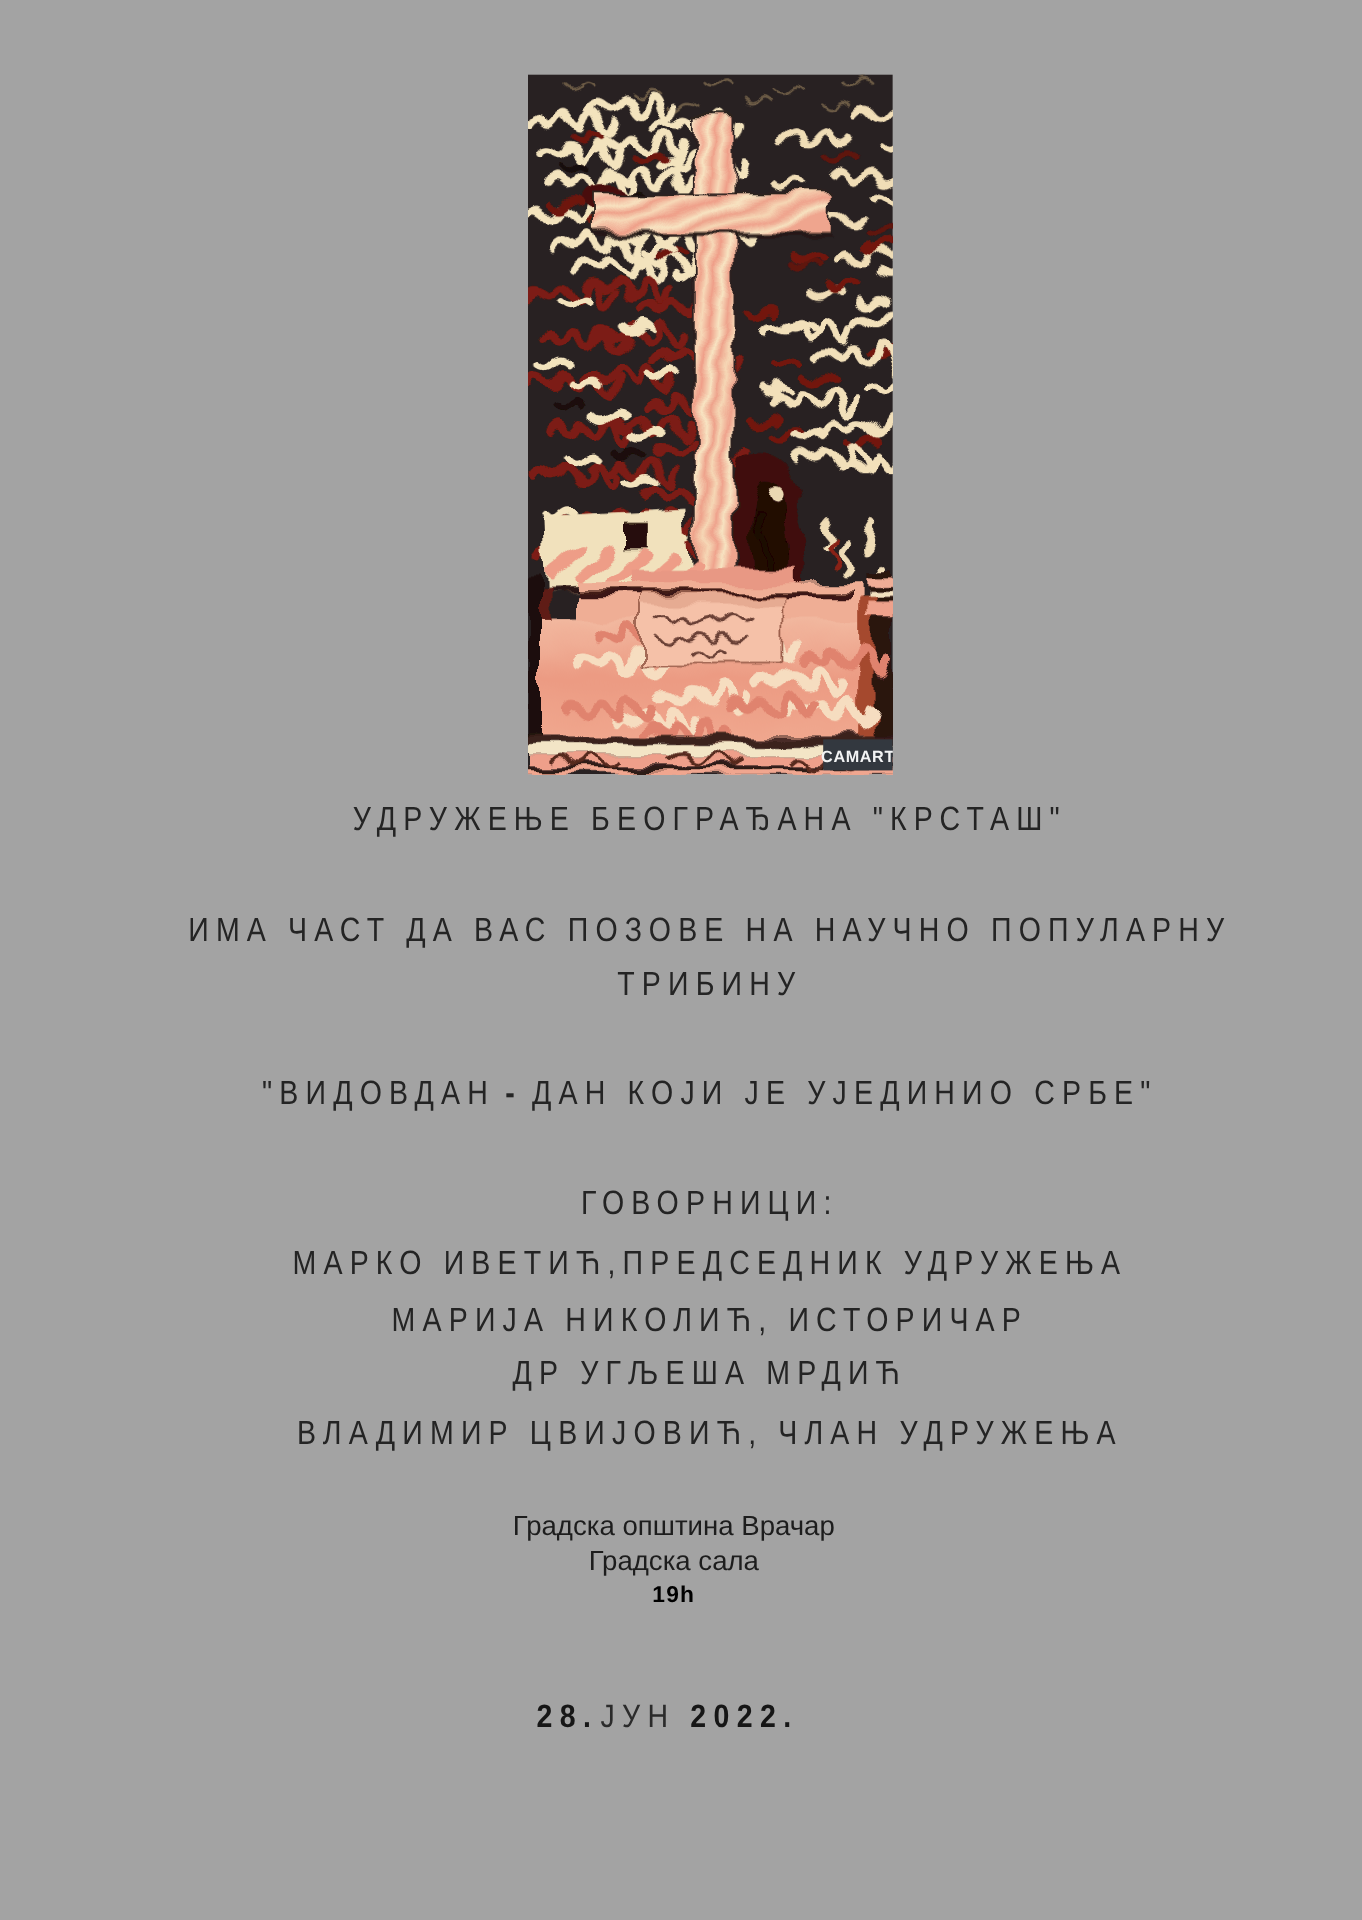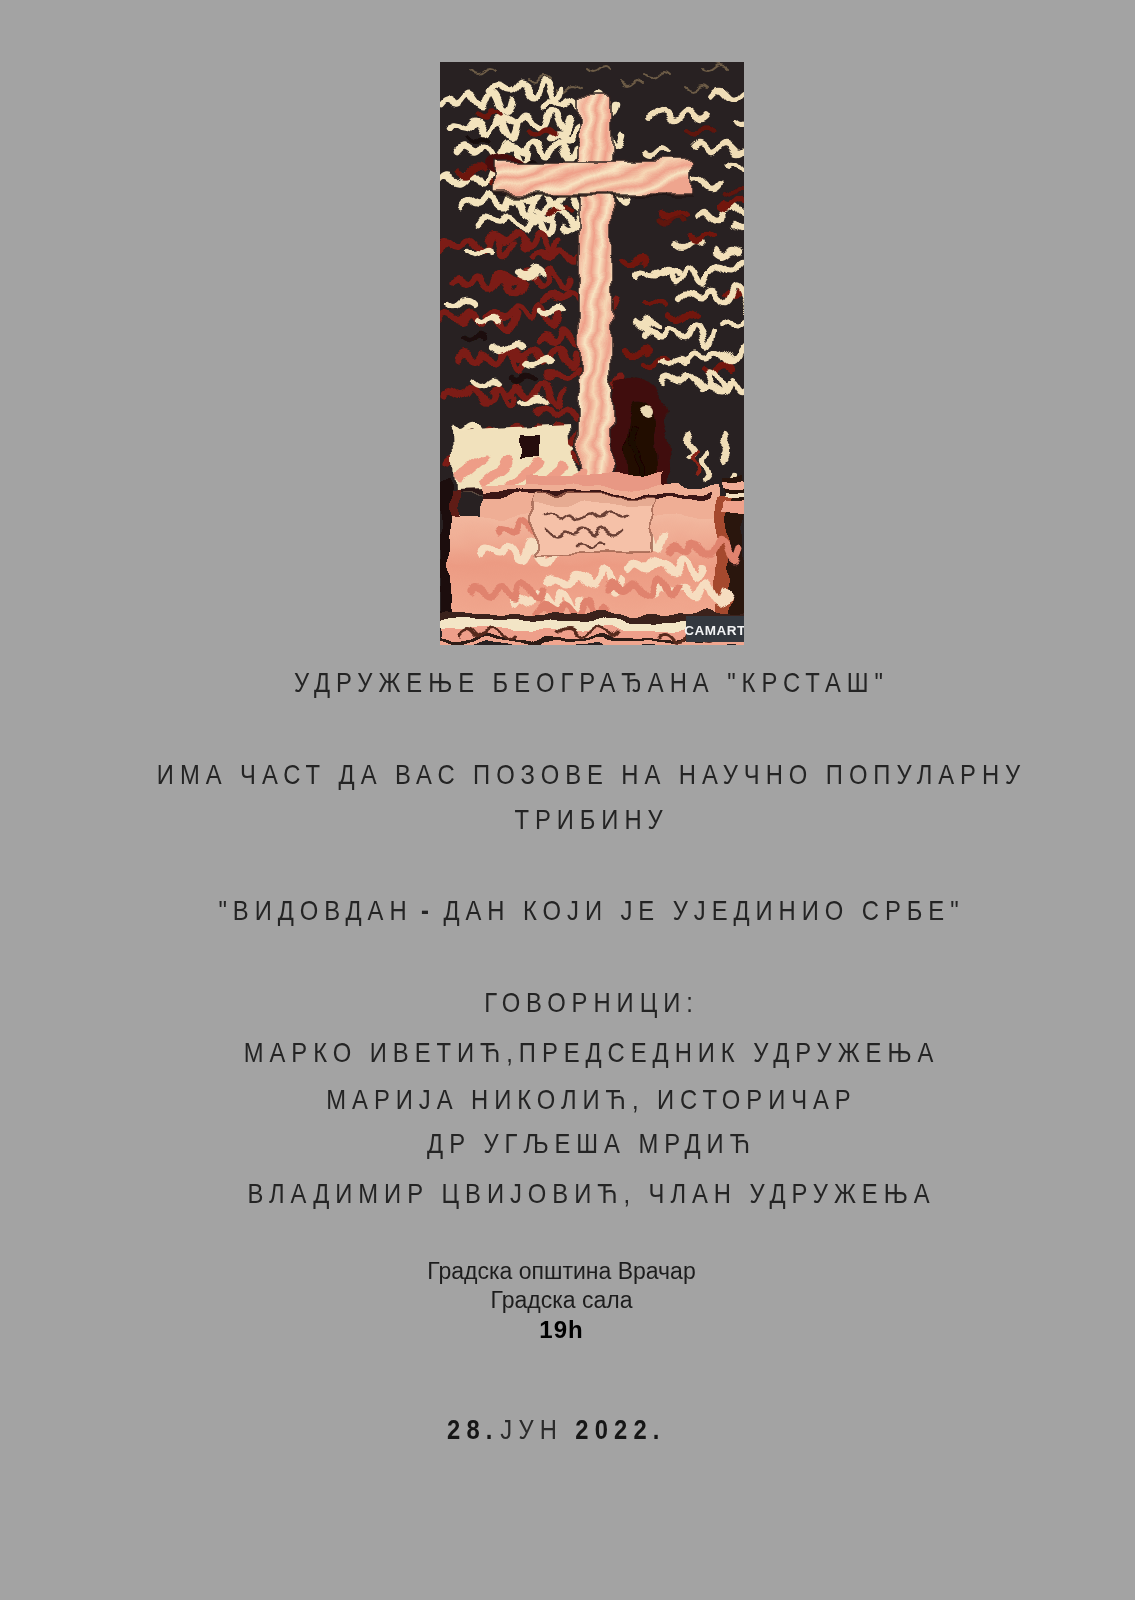--- a/index.html
+++ b/index.html
@@ -18,21 +18,21 @@
   .l-invite1{margin-top:64px;}
   .l-invite2{margin-top:17px;}
   .l-title{margin-top:63px;}
   .dash{font-weight:700;margin:0 10px;}
   .l-heading{margin-top:64px;}
   .l-sp1{margin-top:22px;}
   .l-sp2{margin-top:19px;}
   .l-sp3{margin-top:16px;}
   .l-sp4{margin-top:22px;}
   .venue{margin-top:49px;font-size:23px;line-height:29px;color:#1d1d1d;padding-right:60px;}
-  .venue-time{font-size:24px;font-weight:700;letter-spacing:1px;color:#000;}
+  .venue-time{font-size:19px;font-weight:700;letter-spacing:1px;color:#000;}
   .date-line{
     margin-top:72px;font-size:27px;line-height:28px;letter-spacing:7px;
     transform:scaleX(0.88);transform-origin:center;white-space:nowrap;
     padding-right:80px;color:#161616;
   }
   .d-bold{font-weight:700;}
   .d-month{margin:0 14px 0 2px;font-weight:400;color:#2b2b2b;}
 </style>
 </head>
 <body>

